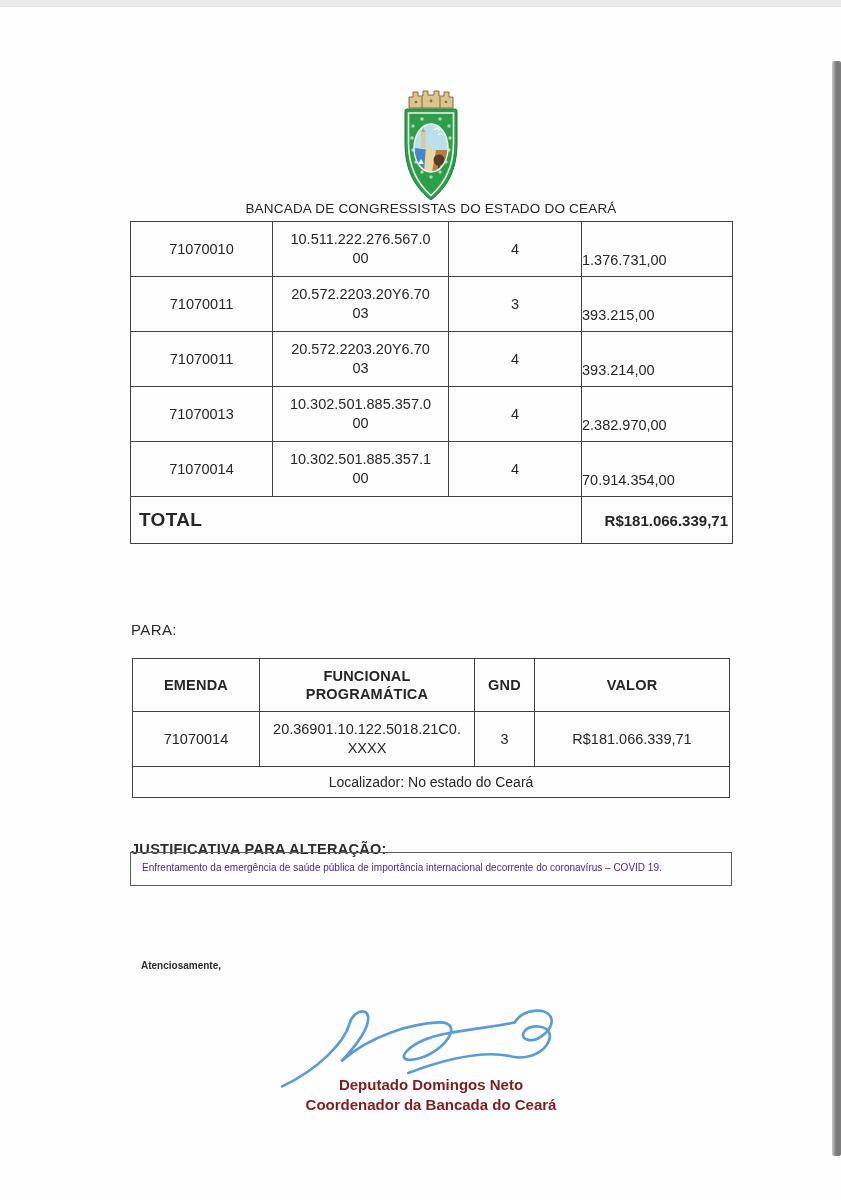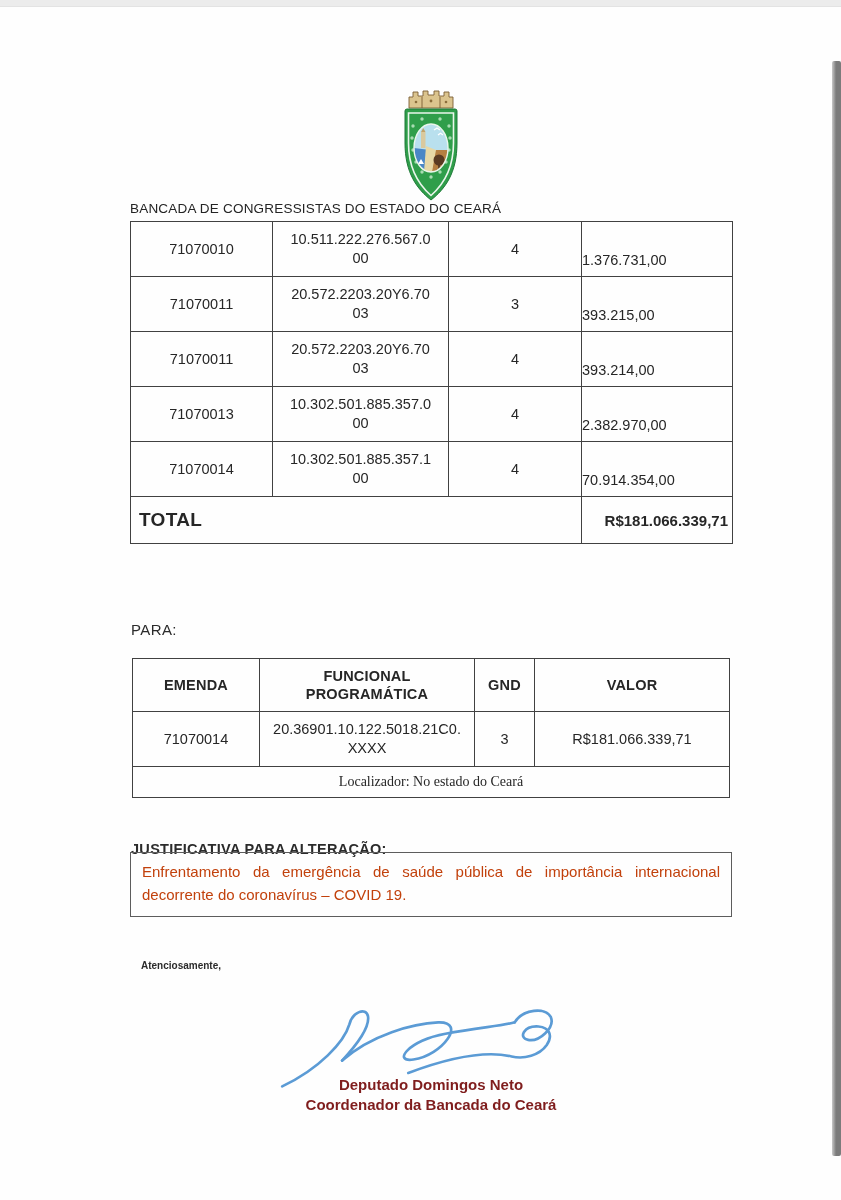--- a/index.html
+++ b/index.html
@@ -17,21 +17,21 @@
     position:absolute; top:61px; right:0; width:9px; height:1095px;
     background:linear-gradient(to right,#c9c9c9,#7b7b7b 45%);
     border-radius:2px;
   }
   .content { position:absolute; left:130px; top:0; width:602px; }
 
   .emblem-wrap { position:absolute; top:88px; left:266px; width:70px; height:114px; }
 
   .doc-title {
     position:absolute; top:201px; left:0; width:602px;
-    text-align:left; font-size:13.5px; letter-spacing:0.2px; color:#242424;
+    text-align:center; font-size:13.5px; letter-spacing:0.2px; color:#242424;
     white-space:nowrap;
   }
 
   table { border-collapse:collapse; table-layout:fixed; }
   .tbl1 { position:absolute; top:221px; left:0; width:602px; }
   .tbl1 td {
     border:1.5px solid #414141; font-size:14.5px; text-align:center;
     vertical-align:middle; padding:0; height:46px; color:#262626;
   }
   .tbl1 td.cell-funcional { word-break:break-all; padding:2px 15px; line-height:1.3; }
@@ -52,30 +52,30 @@
 
   .tbl2 { position:absolute; top:658px; left:2px; width:597px; }
   .tbl2 th, .tbl2 td {
     border:1.5px solid #414141; font-size:14.5px; text-align:center;
     vertical-align:middle; color:#262626;
   }
   .tbl2 th { font-weight:bold; height:48px; padding:2px 20px; line-height:1.25; letter-spacing:0.2px; }
   .tbl2 th.h-gnd, .tbl2 th.h-emenda { padding:2px 4px; }
   .tbl2 td { height:50px; padding:2px 8px; }
   .tbl2 td.cell-funcional { word-break:break-all; padding:2px 10px; line-height:1.3; }
-  .tbl2 td.cell-localizador { height:26px; font-size:14px; padding:2px 6px;font-family:Liberation Serif, serif; }
+  .tbl2 td.cell-localizador { height:26px; font-size:14px; padding:2px 6px; }
 
   .just-heading {
     position:absolute; top:817px; left:1px;
     font-weight:bold; font-size:14.5px; letter-spacing:0.3px;margin-top:24px;
   }
   .just-box {
     position:absolute; top:852px; left:0; width:578px;
     border:1px solid #5c5c5c; padding:7px 11px 9px 11px;
-    font-size:15px; line-height:1.55; text-align:justify; color:#c2410c;
+    font-size:10px; line-height:1.55; text-align:justify; color:#4c1d95;
   }
 
   .salutation { position:absolute; top:960px; left:11px; font-size:10px;font-weight:bold; }
 
   .signature-wrap { position:absolute; top:996px; left:146px; width:310px; height:94px; }
 
   .signer-block {
     position:absolute; top:1075px; left:0; width:602px;
     text-align:center; font-weight:bold; font-size:15px; line-height:1.3;
     color:#7f1d1d;

